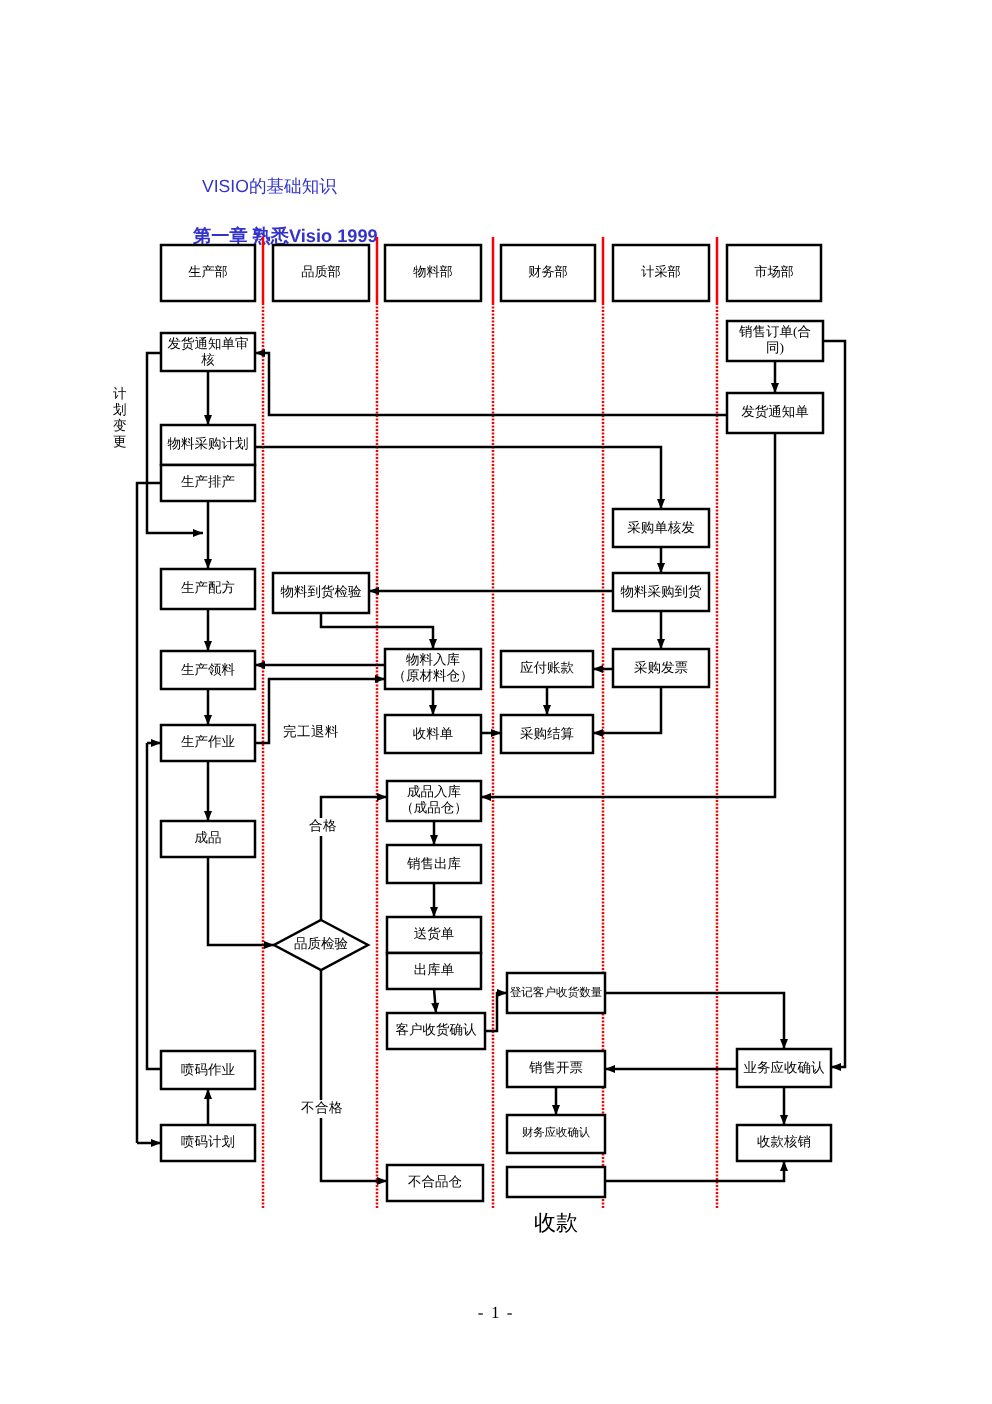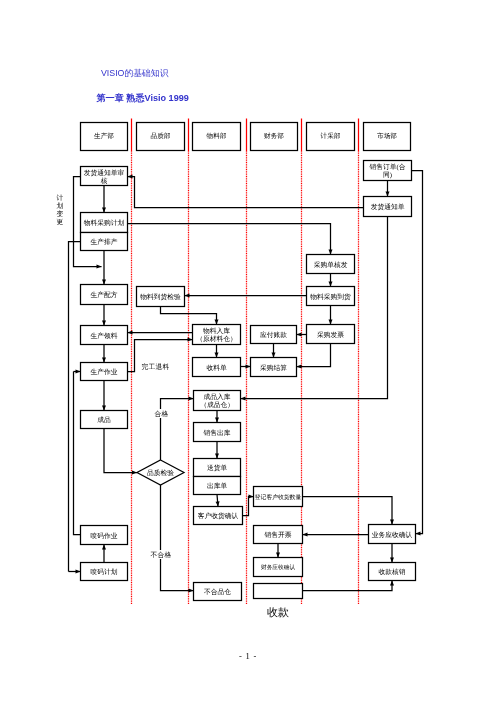--- a/index.html
+++ b/index.html
@@ -1,18 +1,18 @@
 <!DOCTYPE html>
 <html><head>
 <meta charset="utf-8">
 <style>
   html,body{margin:0;padding:0;background:#fff;}
   body{width:496px;height:702px;font-family:"Liberation Serif",serif;-webkit-font-smoothing:antialiased;}
   #page{position:relative;width:496px;height:702px;overflow:hidden;background:#fff;}
-  .title{position:absolute;white-space:nowrap;font-size:9.5px;font-family:"Liberation Sans",sans-serif;}
+  .title{position:absolute;white-space:nowrap;font-size:9.5px;font-family:"Liberation Sans",sans-serif;margin-top:20px;}
   .edge-label.vert{display:flex;flex-direction:column;align-items:center;line-height:1;}
   .edge-label.vert span{display:block;}
   #title1{left:101px;top:67.5px;font-size:8.8px;}
   #title2{left:96.5px;top:92px;font-size:9.1px;font-weight:bold;}
   #chart-svg{position:absolute;left:0;top:0;z-index:1;}
   .node-label{position:absolute;z-index:2;display:flex;align-items:center;justify-content:center;
     text-align:center;line-height:1.2;color:#000;font-size:6.75px;white-space:pre;
     font-family:"Liberation Serif",serif;overflow:visible;padding-top:1.4px;box-sizing:border-box;}
   .lane-label{position:absolute;z-index:2;display:flex;align-items:center;justify-content:center;
     text-align:center;color:#000;font-size:6.6px;font-family:"Liberation Serif",serif;}

